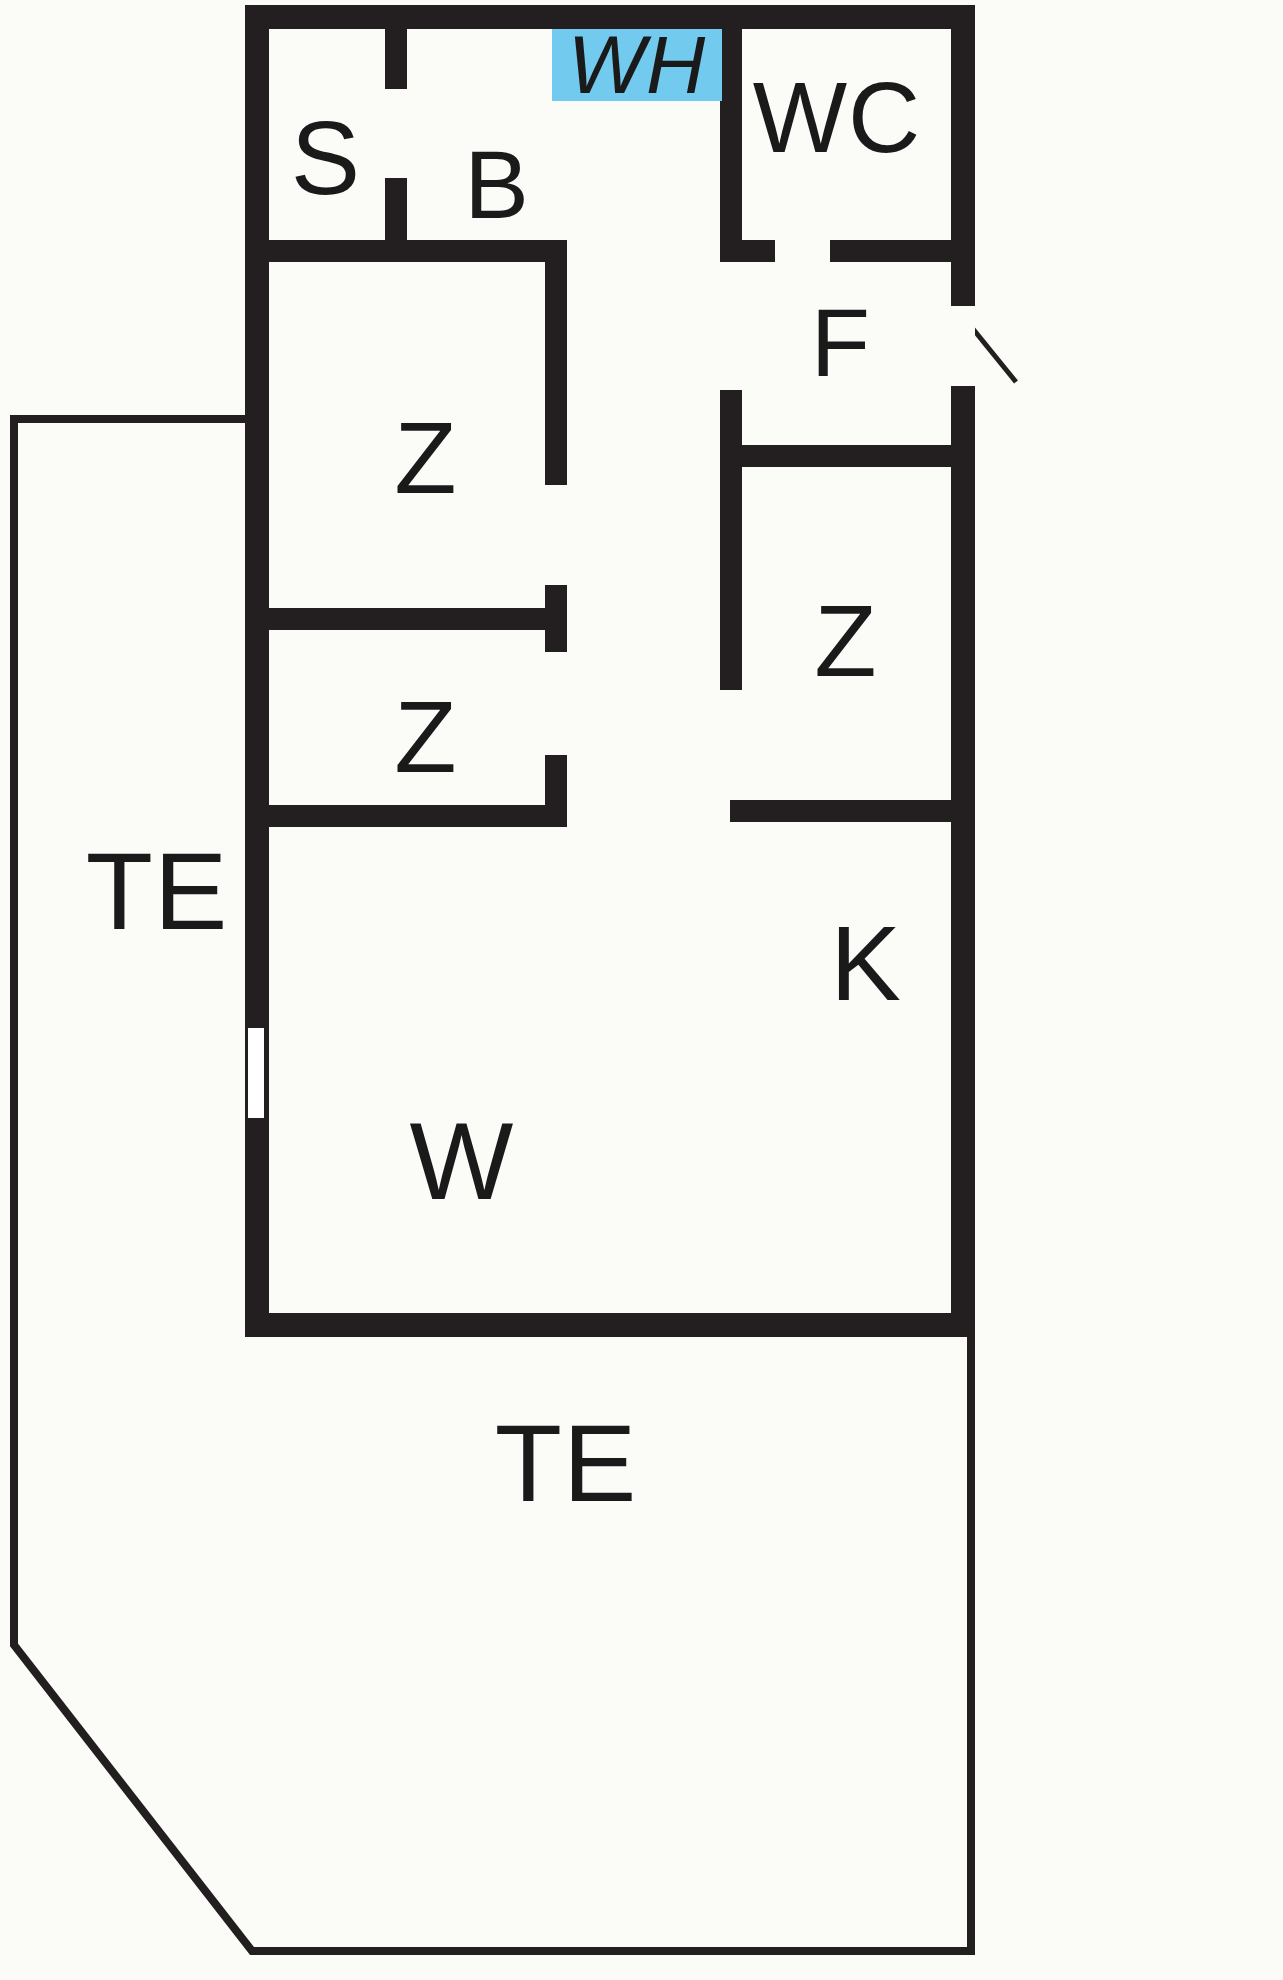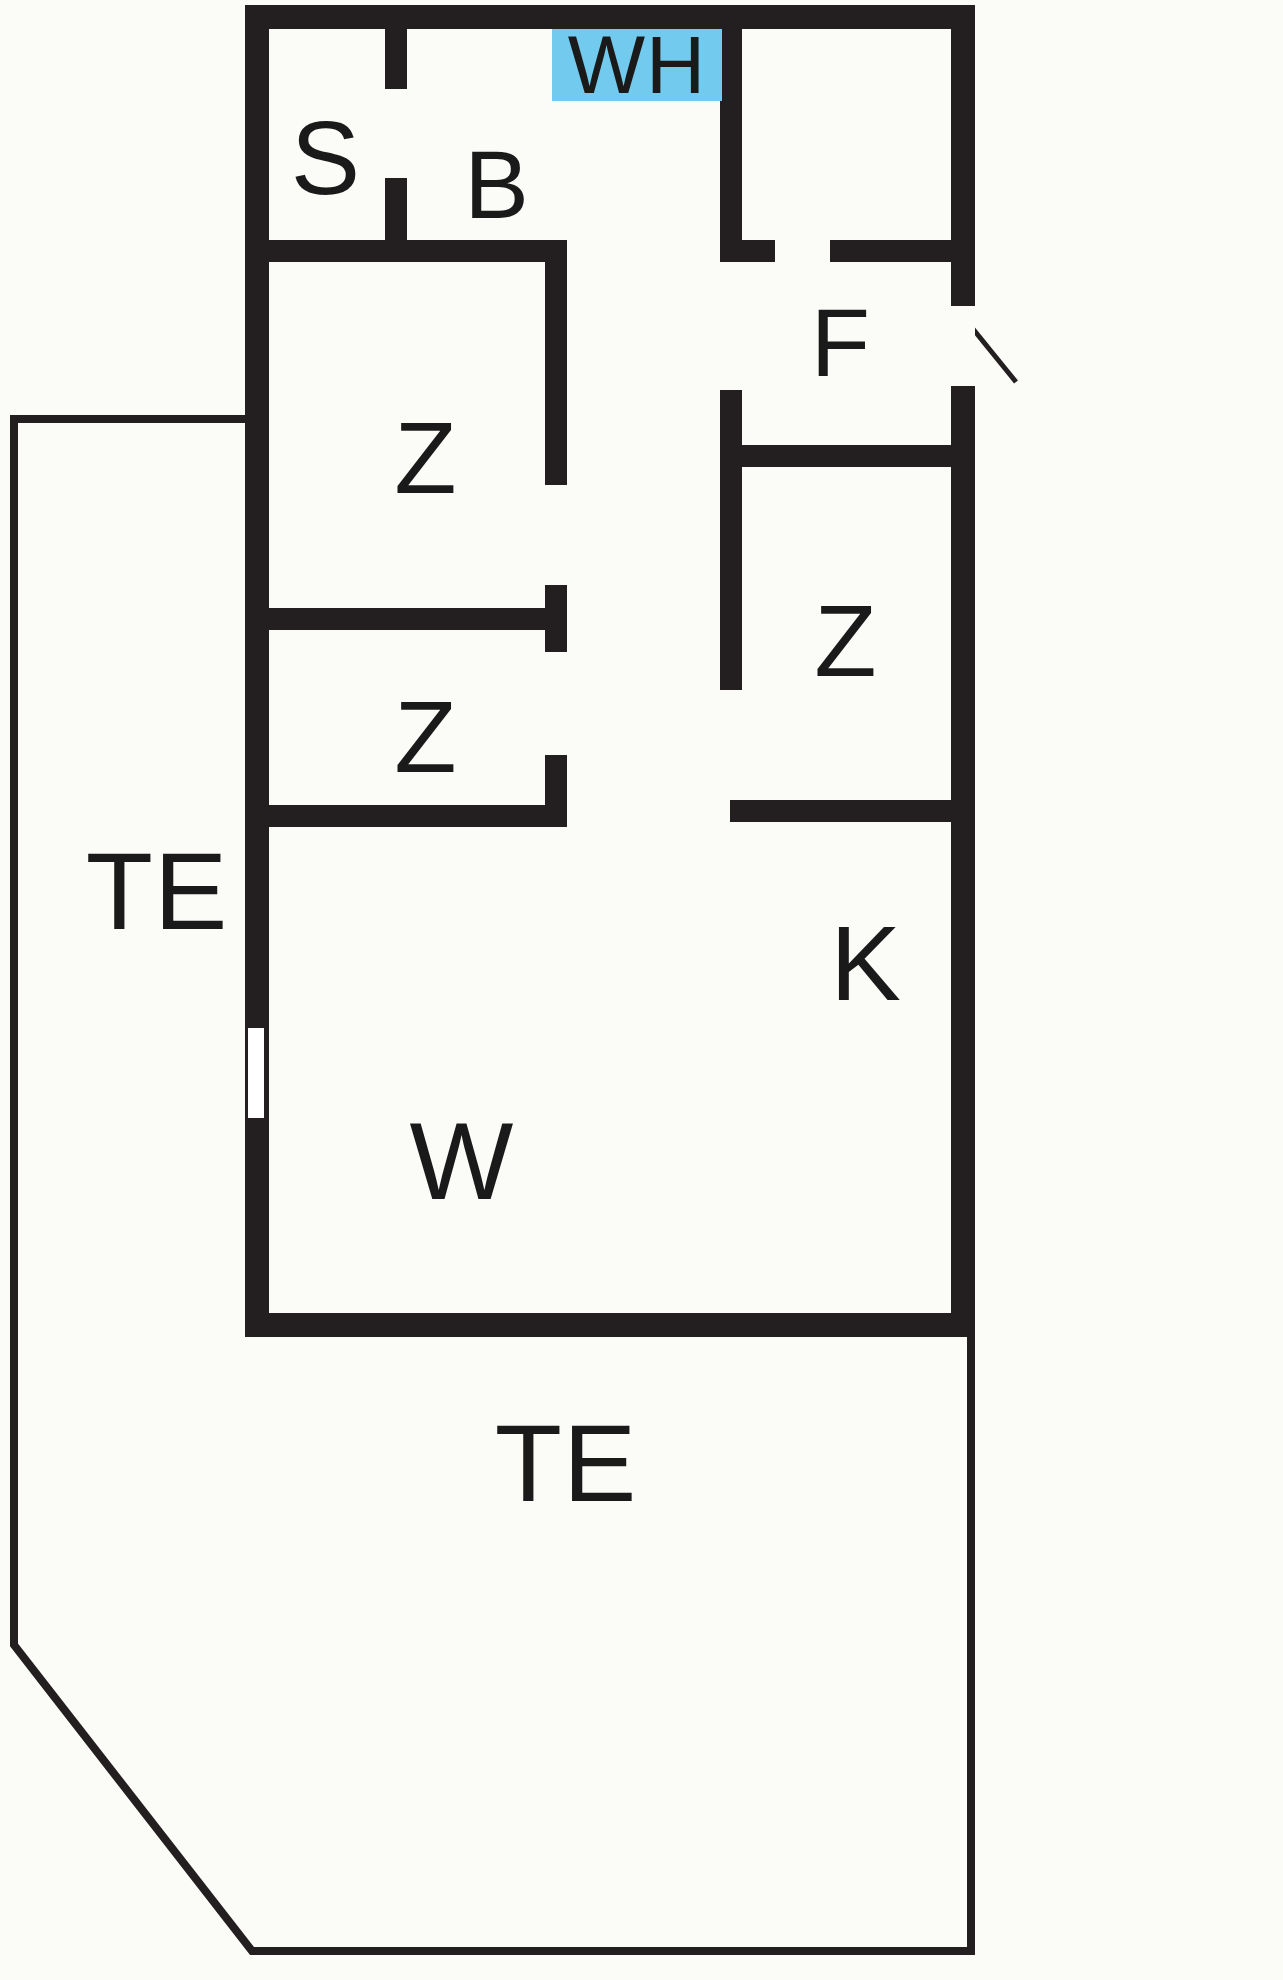--- a/index.html
+++ b/index.html
@@ -74,24 +74,25 @@
   <div class="wall" style="left:720px; top:240px; width:55px; height:22px;"></div>
   <div class="wall" style="left:830px; top:240px; width:121px; height:22px;"></div>
   <div class="wall" style="left:720px; top:390px; width:22px; height:300px;"></div>
   <div class="wall" style="left:720px; top:445px; width:231px; height:22px;"></div>
   <div class="wall" style="left:730px; top:800px; width:221px; height:22px;"></div>
 
   <div class="gap" style="left:951px; top:306px;  width:24px; height:80px;"></div>
   <div class="gap" style="left:248px; top:1028px; width:16px; height:90px;"></div>
   <div class="door-leaf" style="left:248px; top:1028px; width:16px; height:90px;"></div>
 
-  <div class="room-highlight" style="left:552px; top:29px; width:170px; height:72px; font-size:82px;">WH</div>
+  <div class="room-highlight" style="left:552px; top:29px; width:170px; height:72px; font-size:82px;font-style:italic;">WH</div>
 
   <div class="room-label" style="left:326px; top:158px;  font-size:104px;">S</div>
   <div class="room-label" style="left:497px; top:184px;  font-size:97px;">B</div>
+  <div class="room-label" style="left:837px; top:117px;  font-size:100px;">WC</div>
   <div class="room-label" style="left:841px; top:342px;  font-size:97px;">F</div>
   <div class="room-label" style="left:426px; top:458px;  font-size:102px;">Z</div>
   <div class="room-label" style="left:426px; top:737px;  font-size:102px;">Z</div>
   <div class="room-label" style="left:846px; top:641px;  font-size:102px;">Z</div>
   <div class="room-label" style="left:157px; top:891px;  font-size:110px;">TE</div>
   <div class="room-label" style="left:866px; top:963px;  font-size:106px;">K</div>
   <div class="room-label" style="left:462px; top:1161px; font-size:110px;">W</div>
   <div class="room-label" style="left:566px; top:1463px; font-size:110px;">TE</div>
 
 </div>

